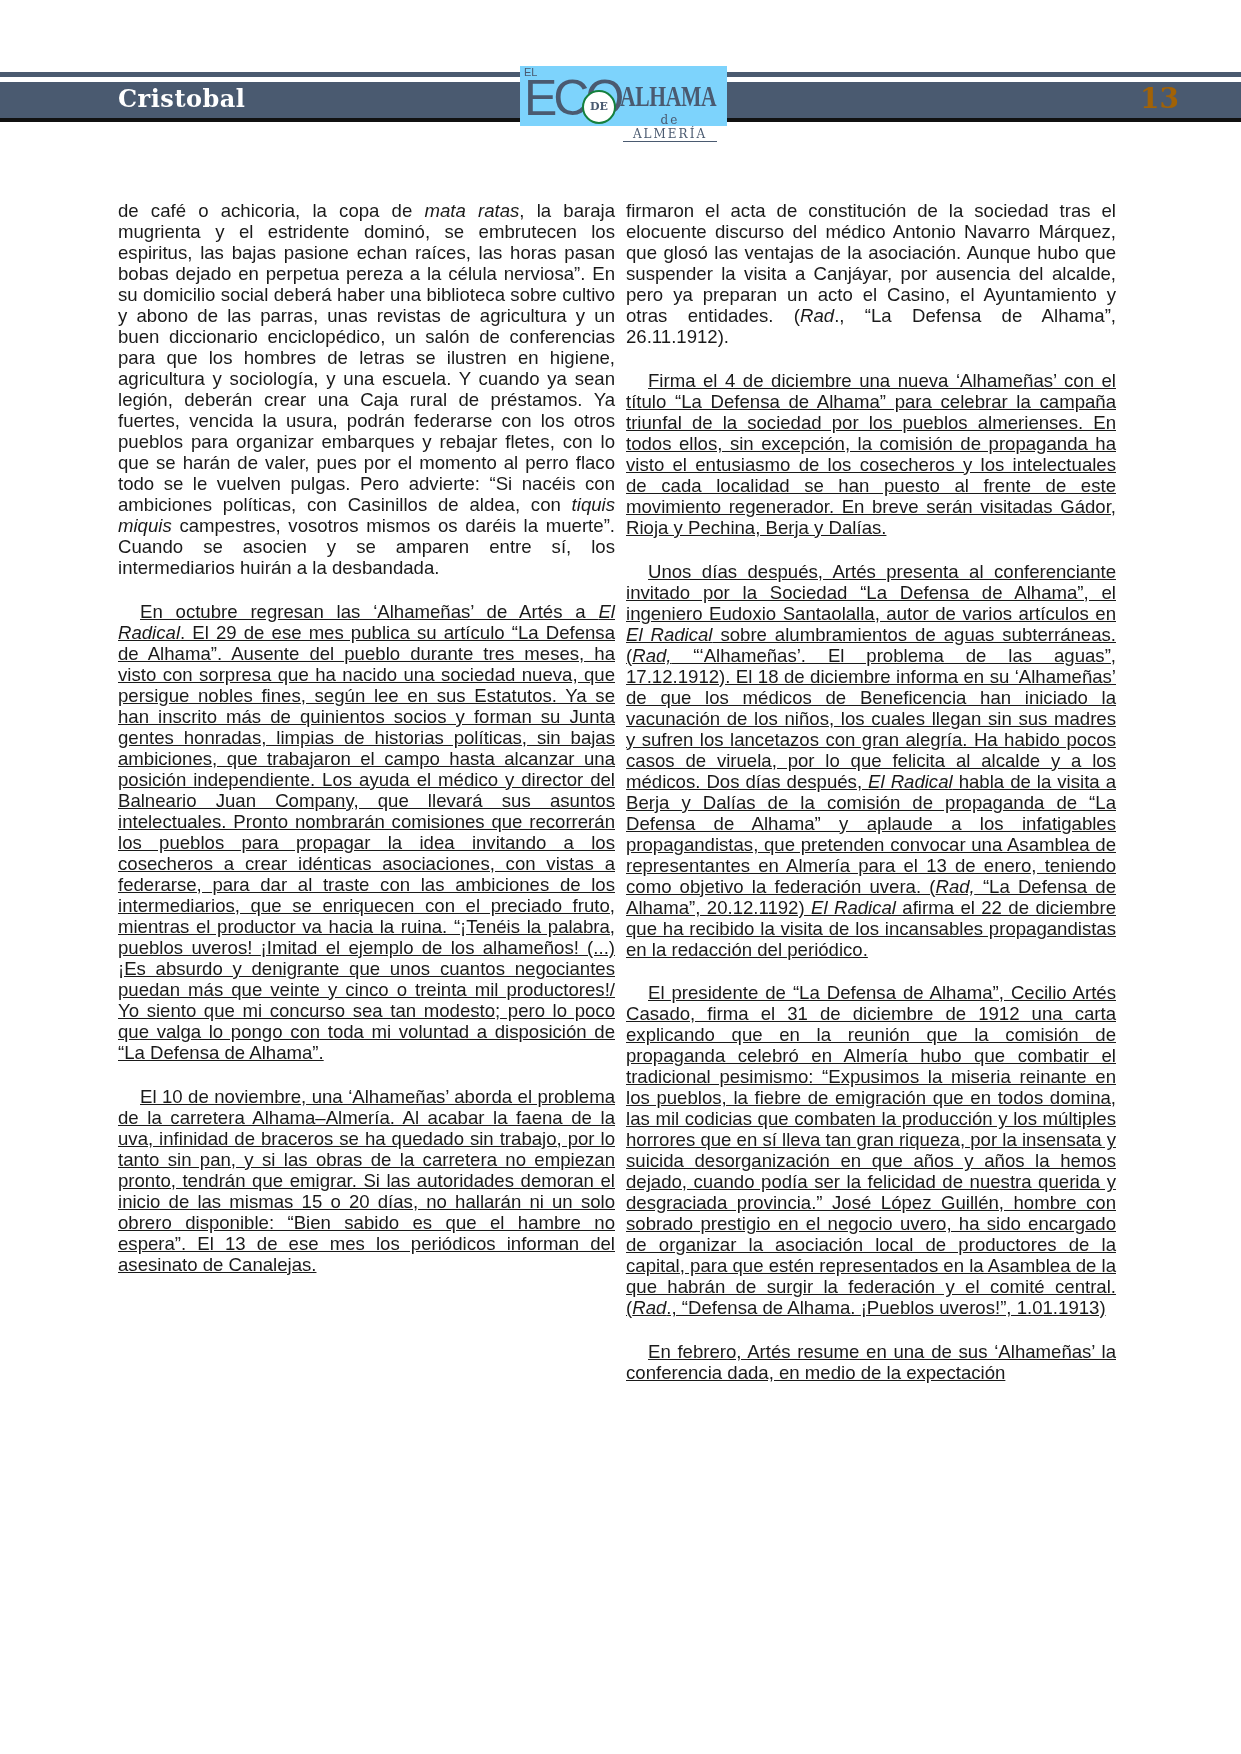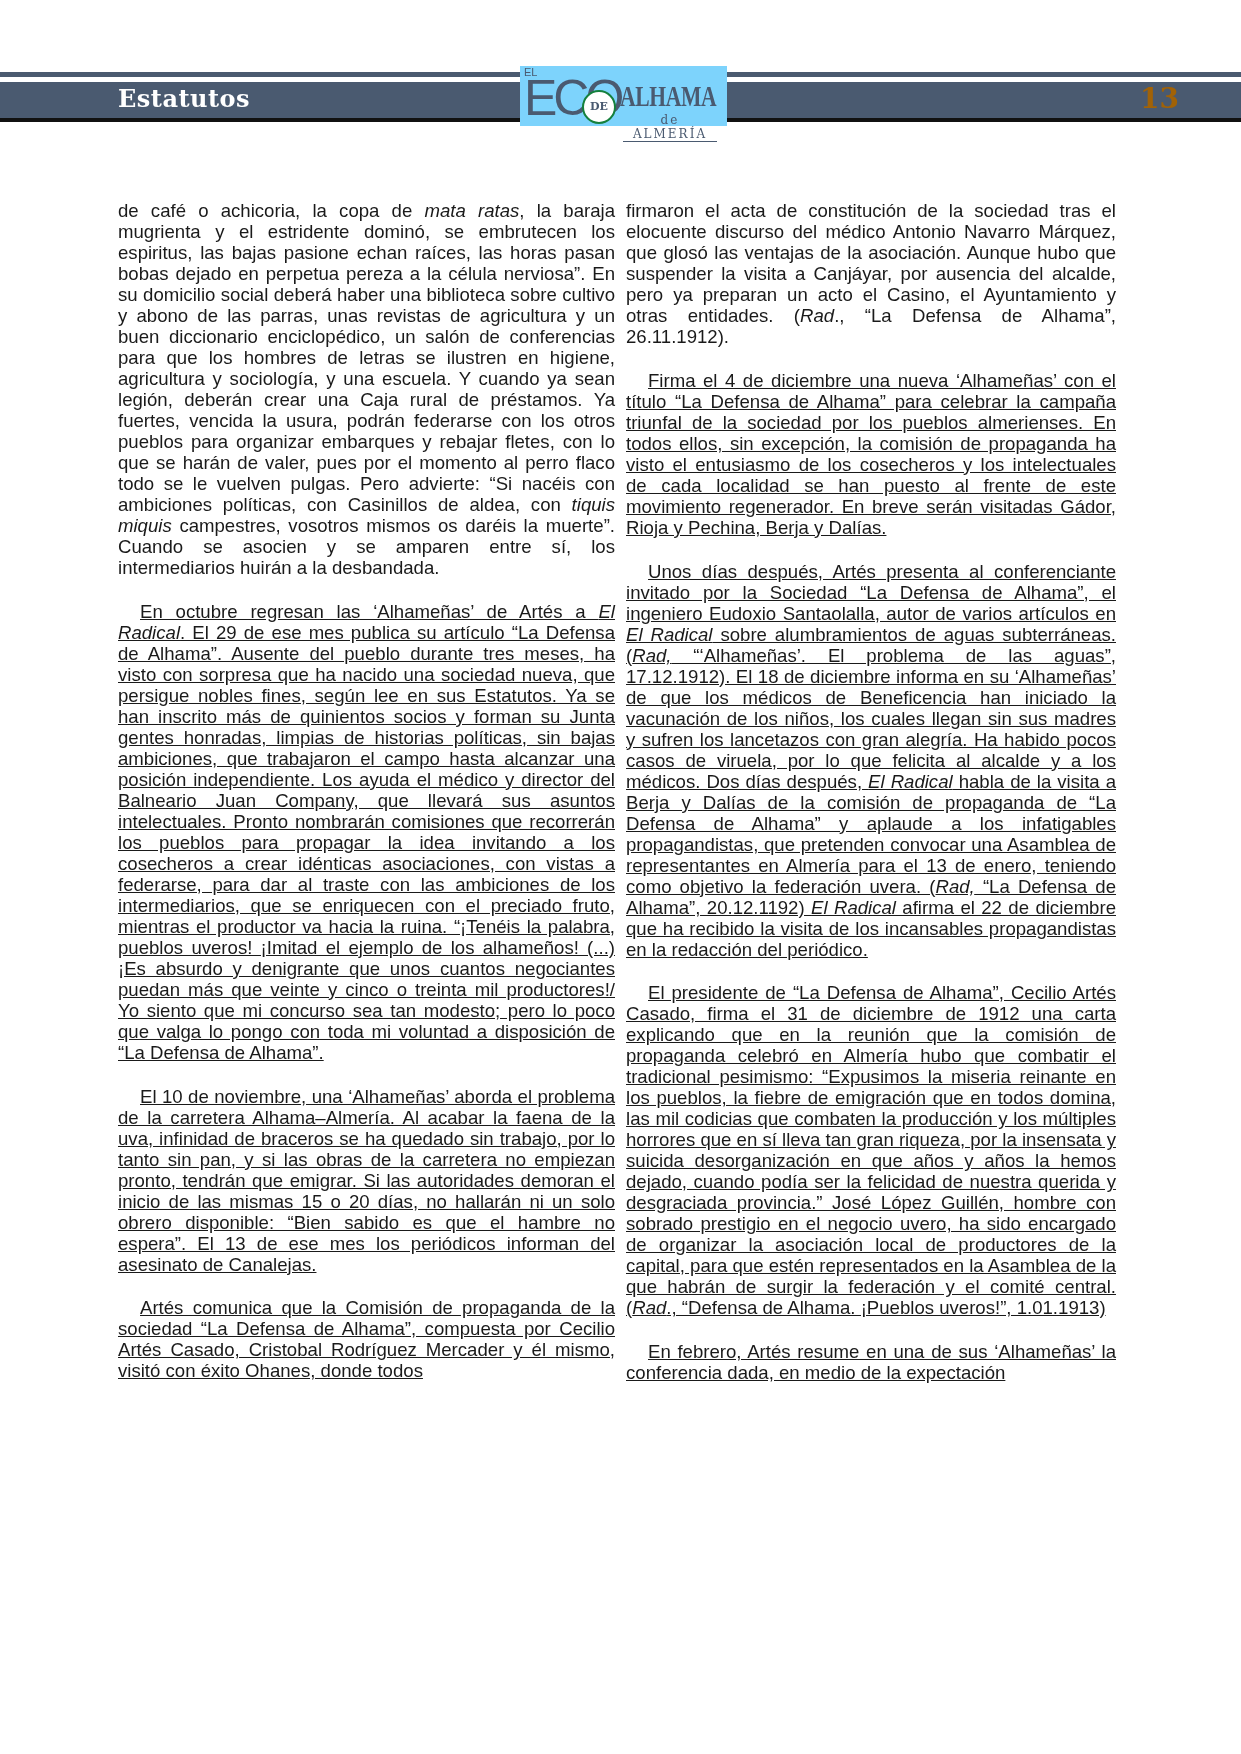--- a/index.html
+++ b/index.html
@@ -29,37 +29,36 @@
   em { font-style: italic; }
 </style>
 </head>
 <body>
 
 <div class="header">
   <div class="thin-line-left"></div>
   <div class="thin-line-right"></div>
   <div class="band-left"></div>
   <div class="band-right"></div>
-  <div class="section-title">Estatutos</div>
+  <div class="section-title">Cristobal</div>
   <div class="page-number">13</div>
 
   <div class="logo">
     <span class="logo-el">EL</span>
     <span class="logo-eco">ECO</span>
     <span class="logo-de">DE</span>
     <span class="logo-alhama">ALHAMA</span>
     <span class="logo-almeria">de ALMERÍA</span>
   </div>
 </div>
 
 <div class="column col-left" id="col-left">
     <p class="first"><span>de café o achicoria, la copa de </span><em>mata ratas</em><span>, la baraja mugrienta y el estridente dominó, se embrutecen los espiritus, las bajas pasione echan raíces, las horas pasan bobas dejado en perpetua pereza a la célula nerviosa”. En su domicilio social deberá haber una biblioteca sobre cultivo y abono de las parras, unas revistas de agricultura y un buen diccionario enciclopédico, un salón de conferencias para que los hombres de letras se ilustren en higiene, agricultura y sociología, y una escuela. Y cuando ya sean legión, deberán crear una Caja rural de préstamos. Ya fuertes, vencida la usura, podrán federarse con los otros pueblos para organizar embarques y rebajar fletes, con lo que se harán de valer, pues por el momento al perro flaco todo se le vuelven pulgas. Pero advierte: “Si nacéis con ambiciones políticas, con Casinillos de aldea, con </span><em>tiquis miquis</em><span> campestres, vosotros mismos os daréis la muerte”. Cuando se asocien y se amparen entre sí, los intermediarios huirán a la desbandada.</span></p>
     <p class="indent"><span>En octubre regresan las ‘Alhameñas’ de Artés a </span><em>El Radical</em><span>. El 29 de ese mes publica su artículo “La Defensa de Alhama”. Ausente del pueblo durante tres meses, ha visto con sorpresa que ha nacido una sociedad nueva, que persigue nobles fines, según lee en sus Estatutos. Ya se han inscrito más de quinientos socios y forman su Junta gentes honradas, limpias de historias políticas, sin bajas ambiciones, que trabajaron el campo hasta alcanzar una posición independiente. Los ayuda el médico y director del Balneario Juan Company, que llevará sus asuntos intelectuales. Pronto nombrarán comisiones que recorrerán los pueblos para propagar la idea invitando a los cosecheros a crear idénticas asociaciones, con vistas a federarse, para dar al traste con las ambiciones de los intermediarios, que se enriquecen con el preciado fruto, mientras el productor va hacia la ruina. “¡Tenéis la palabra, pueblos uveros! ¡Imitad el ejemplo de los alhameños! (...) ¡Es absurdo y denigrante que unos cuantos negociantes puedan más que veinte y cinco o treinta mil productores!/ Yo siento que mi concurso sea tan modesto; pero lo poco que valga lo pongo con toda mi voluntad a disposición de “La Defensa de Alhama”.</span></p>
     <p class="indent"><span>El 10 de noviembre, una ‘Alhameñas’ aborda el problema de la carretera Alhama–Almería. Al acabar la faena de la uva, infinidad de braceros se ha quedado sin trabajo, por lo tanto sin pan, y si las obras de la carretera no empiezan pronto, tendrán que emigrar. Si las autoridades demoran el inicio de las mismas 15 o 20 días, no hallarán ni un solo obrero disponible: “Bien sabido es que el hambre no espera”. El 13 de ese mes los periódicos informan del asesinato de Canalejas.</span></p>
-    <p class="indent"><span>Artés comunica que la Comisión de propaganda de la sociedad “La Defensa de Alhama”, compuesta por Cecilio Artés Casado, Cristobal Rodríguez Mercader y él mismo, visitó con éxito Ohanes, donde todos</span></p>
   </div>
 <div class="column col-right" id="col-right">
     <p class="first"><span>firmaron el acta de constitución de la sociedad tras el elocuente discurso del médico Antonio Navarro Márquez, que glosó las ventajas de la asociación. Aunque hubo que suspender la visita a Canjáyar, por ausencia del alcalde, pero ya preparan un acto el Casino, el Ayuntamiento y otras entidades. (</span><em>Rad</em><span>., “La Defensa de Alhama”, 26.11.1912).</span></p>
     <p class="indent"><span>Firma el 4 de diciembre una nueva ‘Alhameñas’ con el título “La Defensa de Alhama” para celebrar la campaña triunfal de la sociedad por los pueblos almerienses. En todos ellos, sin excepción, la comisión de propaganda ha visto el entusiasmo de los cosecheros y los intelectuales de cada localidad se han puesto al frente de este movimiento regenerador. En breve serán visitadas Gádor, Rioja y Pechina, Berja y Dalías.</span></p>
     <p class="indent"><span>Unos días después, Artés presenta al conferenciante invitado por la Sociedad “La Defensa de Alhama”, el ingeniero Eudoxio Santaolalla, autor de varios artículos en </span><em>El Radical</em><span> sobre alumbramientos de aguas subterráneas. (</span><em>Rad,</em><span> “‘Alhameñas’. El problema de las aguas”, 17.12.1912). El 18 de diciembre informa en su ‘Alhameñas’ de que los médicos de Beneficencia han iniciado la vacunación de los niños, los cuales llegan sin sus madres y sufren los lancetazos con gran alegría. Ha habido pocos casos de viruela, por lo que felicita al alcalde y a los médicos. Dos días después, </span><em>El Radical</em><span> habla de la visita a Berja y Dalías de la comisión de propaganda de “La Defensa de Alhama” y aplaude a los infatigables propagandistas, que pretenden convocar una Asamblea de representantes en Almería para el 13 de enero, teniendo como objetivo la federación uvera. (</span><em>Rad,</em><span> “La Defensa de Alhama”, 20.12.1192) </span><em>El Radical</em><span> afirma el 22 de diciembre que ha recibido la visita de los incansables propagandistas en la redacción del periódico.</span></p>
     <p class="indent"><span>El presidente de “La Defensa de Alhama”, Cecilio Artés Casado, firma el 31 de diciembre de 1912 una carta explicando que en la reunión que la comisión de propaganda celebró en Almería hubo que combatir el tradicional pesimismo: “Expusimos la miseria reinante en los pueblos, la fiebre de emigración que en todos domina, las mil codicias que combaten la producción y los múltiples horrores que en sí lleva tan gran riqueza, por la insensata y suicida desorganización en que años y años la hemos dejado, cuando podía ser la felicidad de nuestra querida y desgraciada provincia.” José López Guillén, hombre con sobrado prestigio en el negocio uvero, ha sido encargado de organizar la asociación local de productores de la capital, para que estén representados en la Asamblea de la que habrán de surgir la federación y el comité central. (</span><em>Rad</em><span>., “Defensa de Alhama. ¡Pueblos uveros!”, 1.01.1913)</span></p>
     <p class="indent"><span>En febrero, Artés resume en una de sus ‘Alhameñas’ la conferencia dada, en medio de la expectación</span></p>
   </div>
 
 </body></html>

